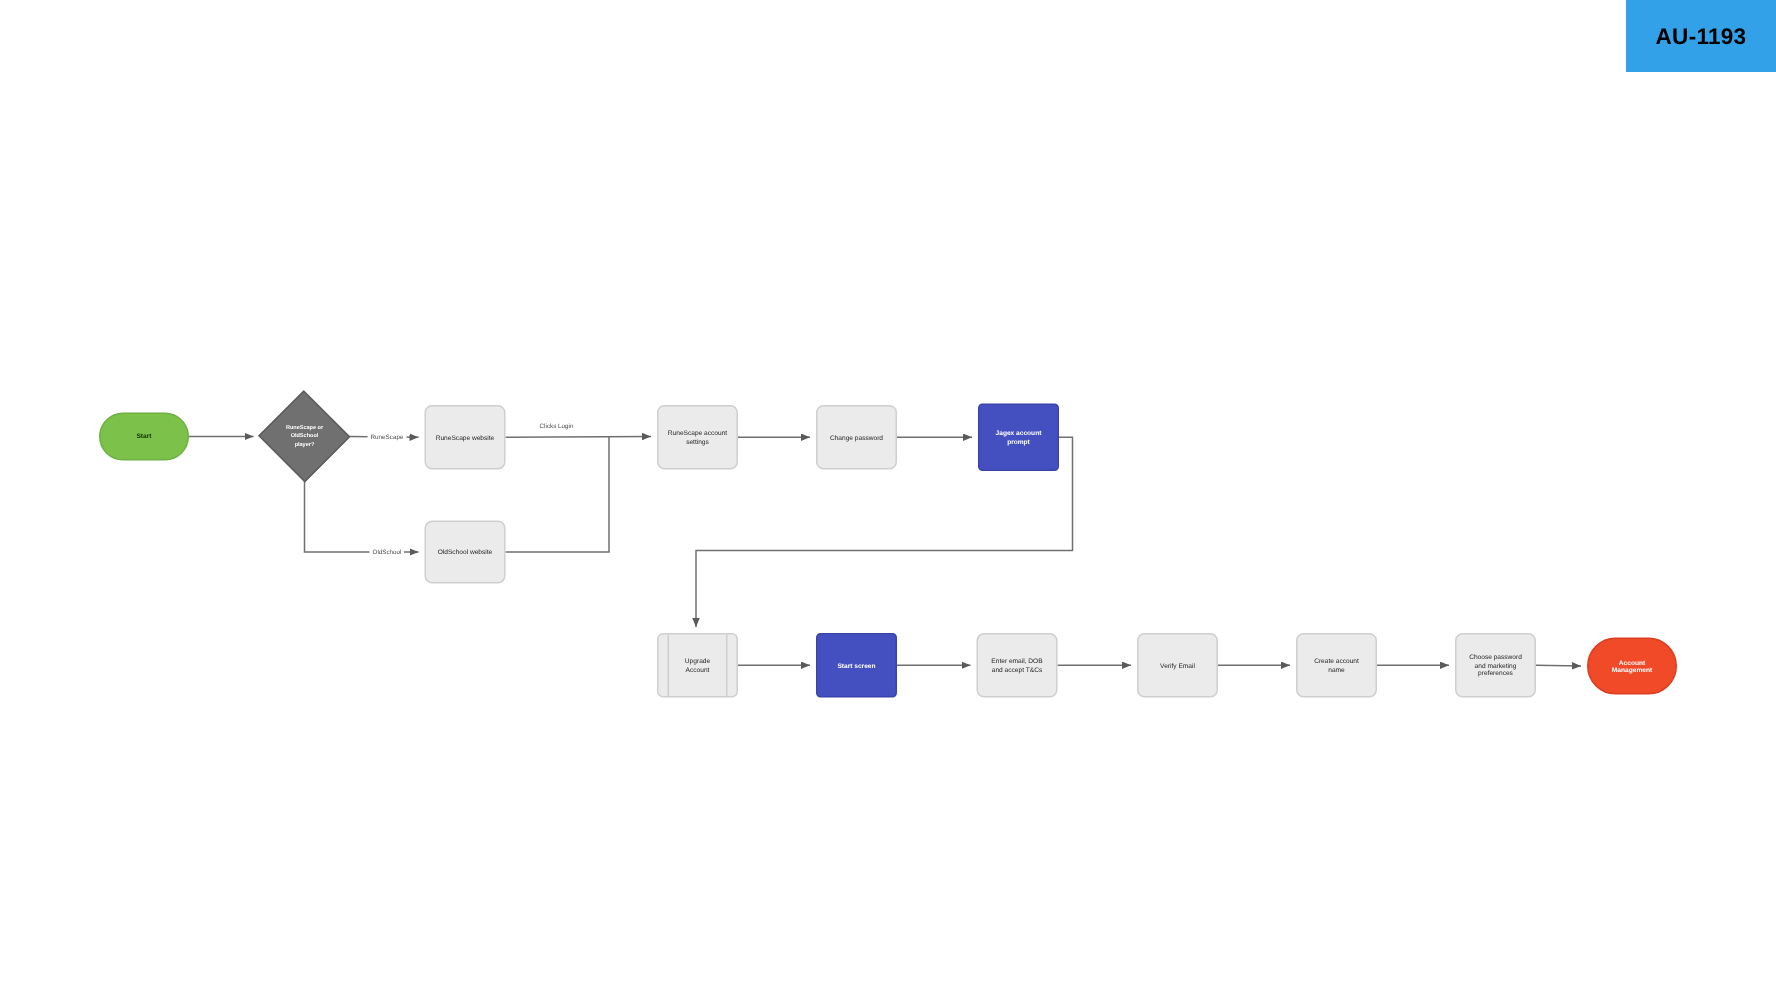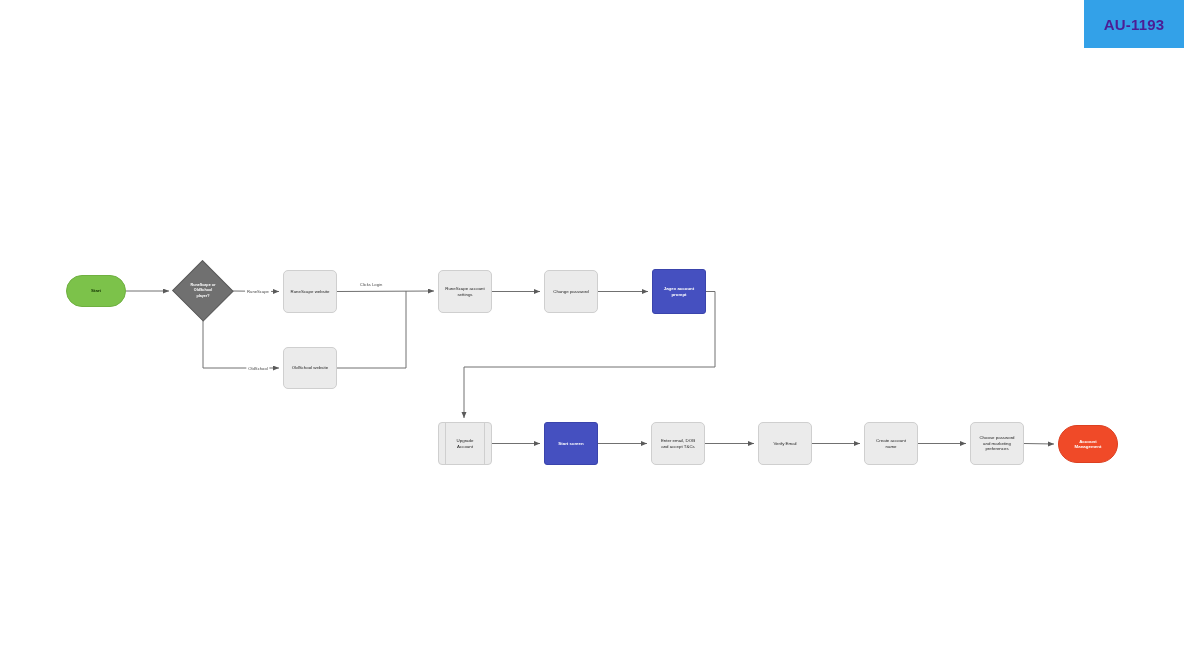--- a/index.html
+++ b/index.html
@@ -21,21 +21,21 @@
   }
 
   
   .badge {
     position: absolute;
     right: 0;
     top: 0;
     width: 100px;
     height: 48px;
     background: #33a1e8;
-    color: #4c1d95;
+    color: #000000;
     display: flex;
     align-items: center;
     justify-content: center;
     font-size: 15px;
     font-weight: bold;
     letter-spacing: 0.2px;
   }
 
   
   #edges {

